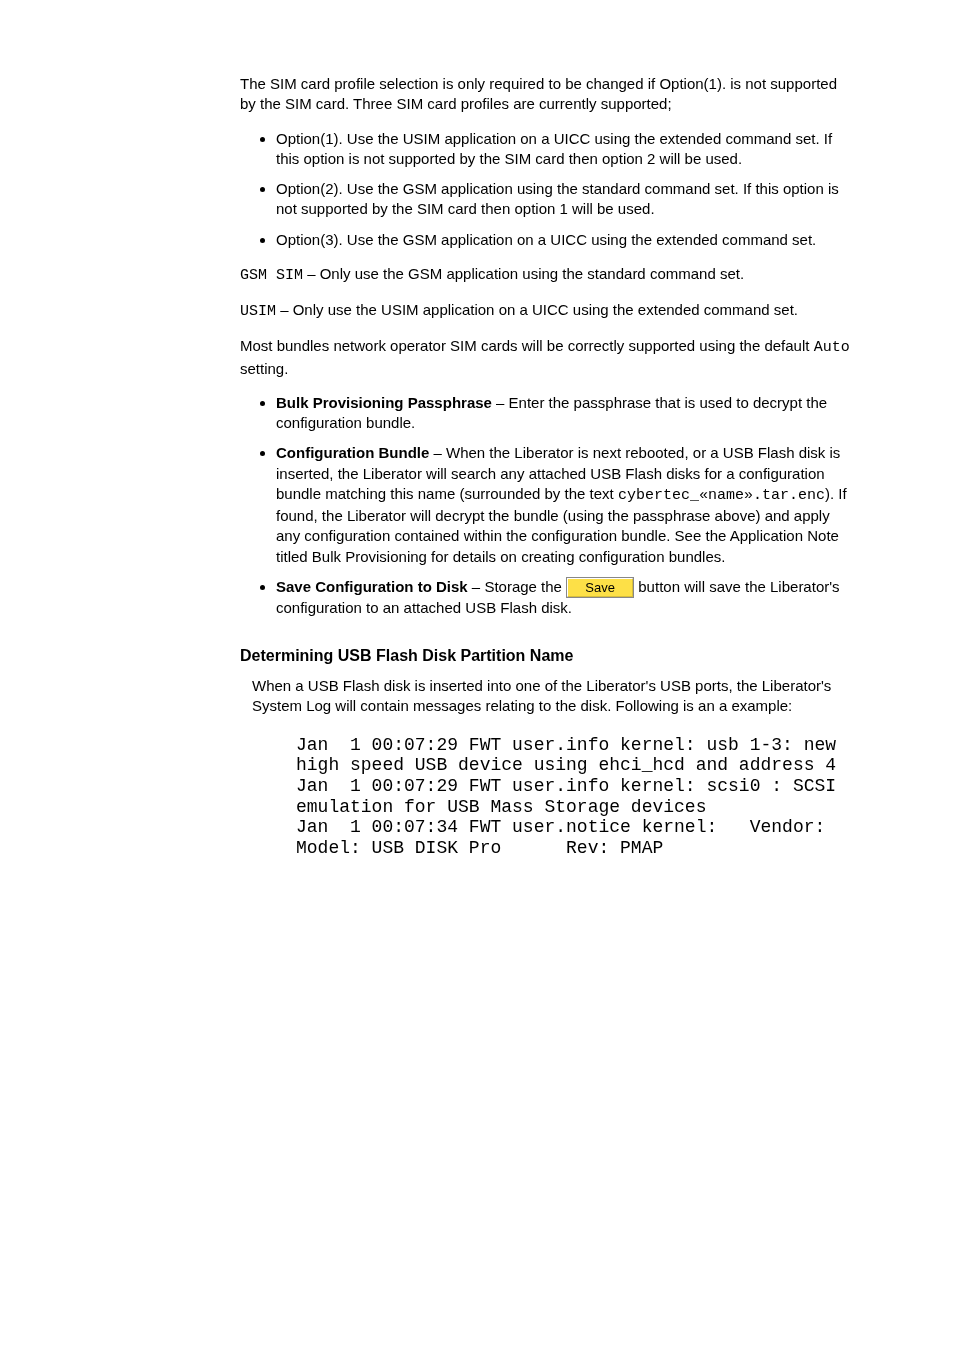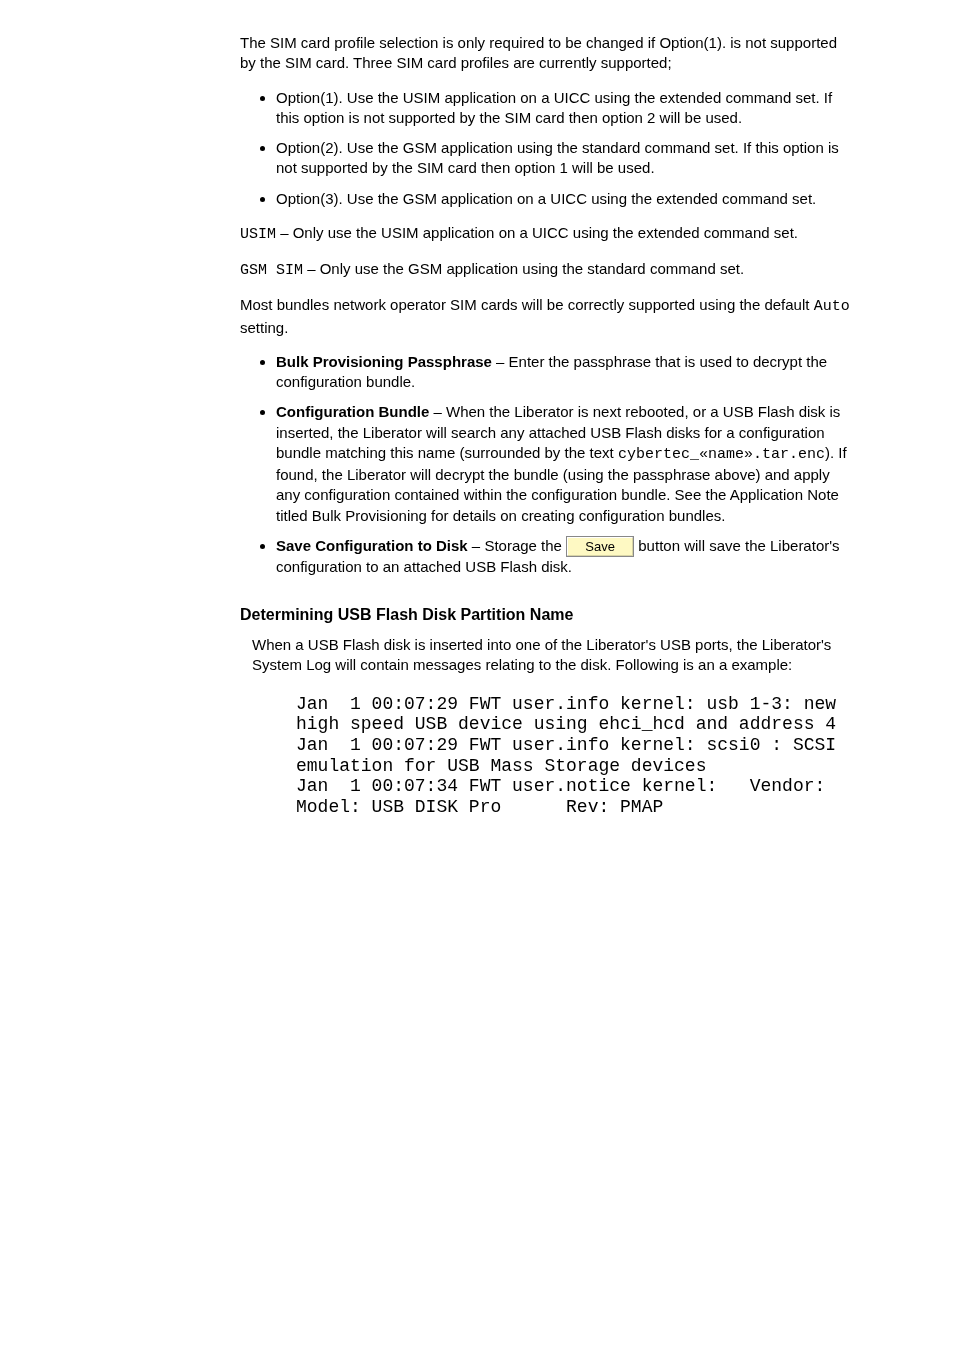--- a/index.html
+++ b/index.html
@@ -6,21 +6,21 @@
     margin: 0;
     padding: 0;
     width: 954px;
     background: #fff;
     font-family: Arial, Helvetica, sans-serif;
     font-size: 15px;
     color: #000;
     line-height: 1.35;
   }
   .page {
-    padding: 29px 90px 60px 90px;
+    padding: 70px 90px 60px 90px;
   }
   .content {
     margin-left: 150px;
     margin-right: 10px;
   }
   .para {
     margin: 4px 0 14px 0;
   }
   .mono {
     font-family: "Courier New", Courier, monospace;
@@ -31,21 +31,21 @@
     padding-left: 36px;
   }
   ul.bullets > li {
     margin: 8px 0 10px 0;
   }
   .btn {
     display: inline-block;
     min-width: 46px;
     padding: 1px 10px;
     border: 1px solid #888;
-    background: #fef9c3;
+    background: #fde047;
     font-size: 13px;
     text-align: center;
     vertical-align: baseline;
     box-shadow: inset -1px -1px 0 rgba(0,0,0,0.15), inset 1px 1px 0 #fff;
   }
   .h3 {
     font-weight: bold;
     margin: 26px 0 10px 0;
     font-size: 16px;
   }
@@ -81,25 +81,25 @@
         </li>
       <li>
           <span class="li-inner">Option(2). Use the GSM application using the standard command set. If this option is not supported by the SIM card then option 1 will be used.</span>
         </li>
       <li>
           <span class="li-inner">Option(3). Use the GSM application on a UICC using the extended command set.</span>
         </li>
     </ul>
 
     <p class="after-bullets-p">
-      <span class="mono">USIM</span><span> – Only use the USIM application on a UICC using the extended command set.</span>
+      <span class="mono">GSM SIM</span><span> – Only use the GSM application using the standard command set.</span>
     </p>
 
     <p class="after-bullets-p">
-      <span class="mono">GSM SIM</span><span> – Only use the GSM application using the standard command set.</span>
+      <span class="mono">USIM</span><span> – Only use the USIM application on a UICC using the extended command set.</span>
     </p>
 
     <p class="para">
       <span>Most bundles network operator SIM cards will be correctly supported using the default </span><span class="mono">Auto</span><span> setting.</span>
     </p>
 
     <ul class="bullets">
       <li>
         <span class="li-inner">
           <strong>Bulk Provisioning Passphrase</strong><span> – Enter the passphrase that is used to decrypt the configuration bundle.</span>

